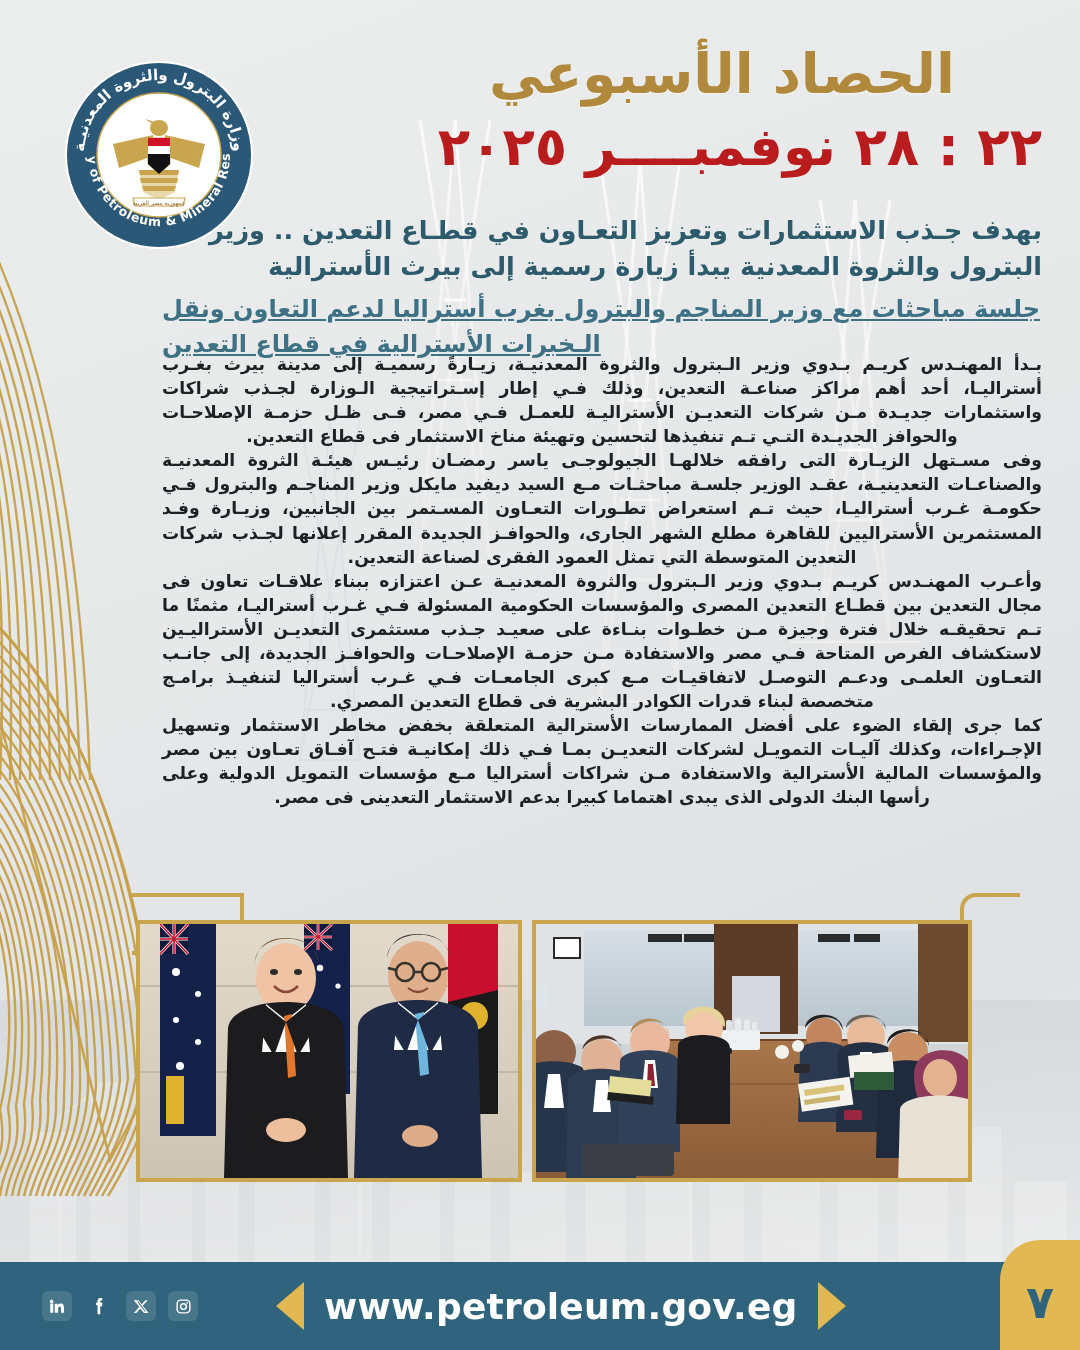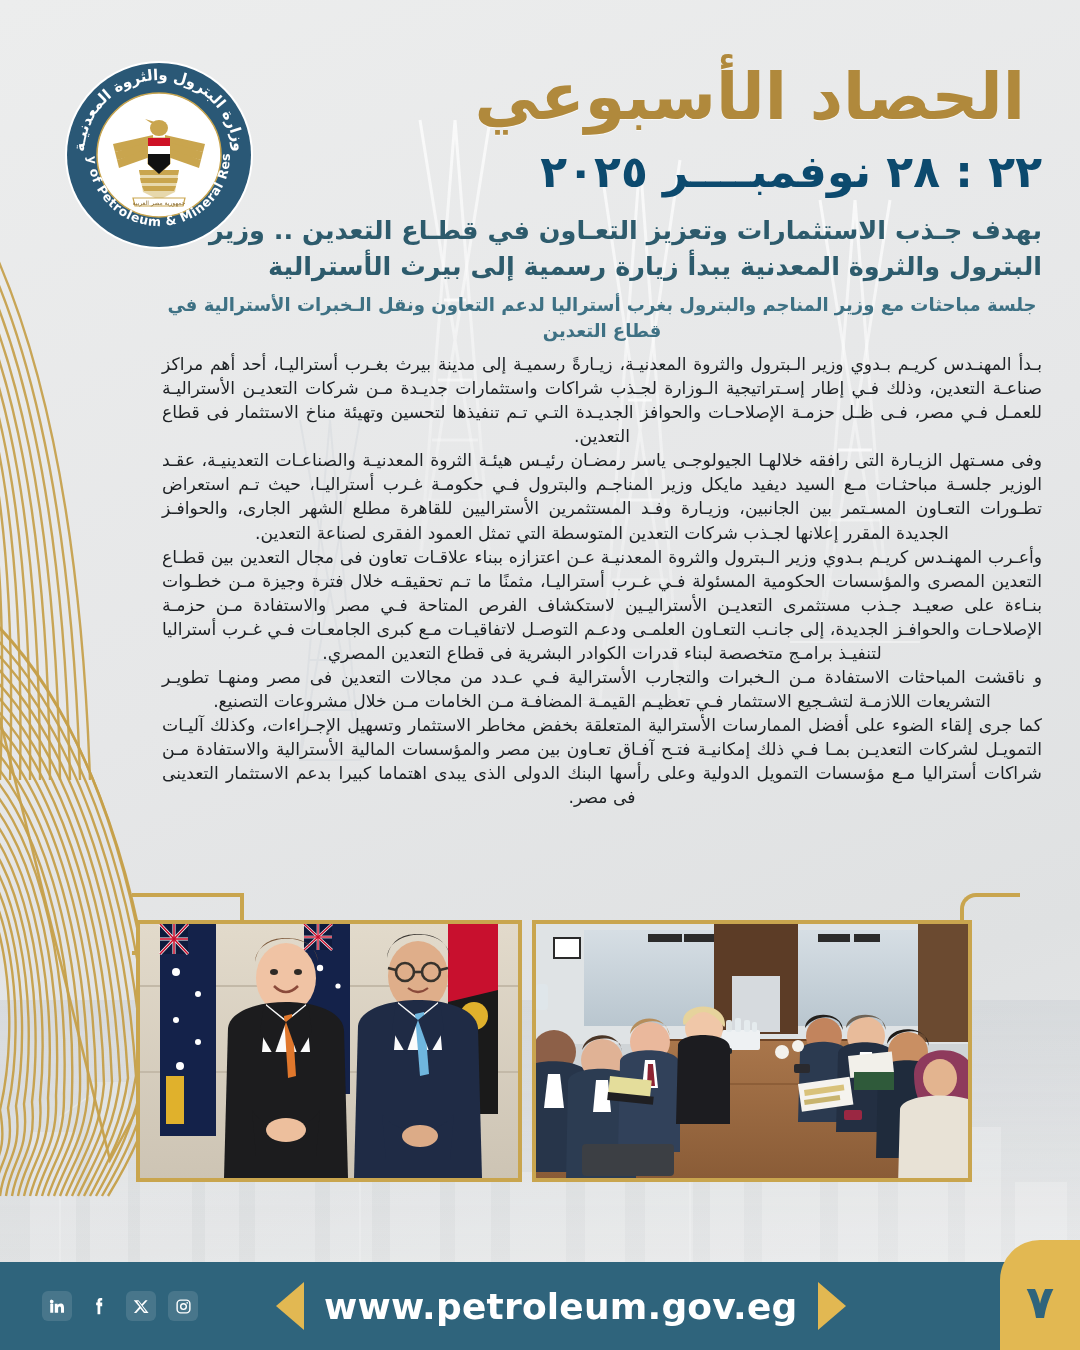--- a/index.html
+++ b/index.html
@@ -25,45 +25,46 @@
   .fan-bottom{position:absolute;left:-10px;top:600px;width:300px;height:640px;overflow:hidden;}
 
   
   .logo{
     position:absolute;left:62px;top:58px;width:194px;height:194px;
   }
   .header-titles{
     position:absolute;right:38px;top:46px;width:640px;text-align:right;
   }
   .kicker{
-    font-size:65px;font-weight:bold;color:#b0893c;letter-spacing:-1px;
-    line-height:1.05;margin:17px;
+    font-size:55px;font-weight:bold;color:#b0893c;letter-spacing:-1px;
+    line-height:1.05;margin:0;
     text-shadow:0 1px 0 rgba(255,255,255,.6);
+    text-align:center;
   }
   .daterange{
-    font-size:44px;font-weight:bold;color:#0c4a6e;margin:14px 0 0 0;line-height:1.1;
+    font-size:53px;font-weight:bold;color:#b91c1c;margin:14px 0 0 0;line-height:1.1;
     letter-spacing:1px;
   }
 
   
   .headline{
     position:absolute;right:38px;top:212px;width:880px;
     font-size:25.5px;font-weight:bold;color:#2d5b6c;line-height:1.42;
     letter-spacing:-.2px;
   }
   .subhead{
-    position:absolute;right:38px;top:292px;width:880px;text-align:center;
-    font-size:18px;font-weight:bold;color:#3e7184;line-height:1.45;
+    position:absolute;right:38px;top:292px;width:880px;text-align:left;
+    font-size:24px;font-weight:bold;color:#3e7184;line-height:1.45;text-decoration:underline;
   }
 
   
   .body-text{
     position:absolute;right:38px;top:352px;width:880px;
     text-align:justify;text-align-last:center;
-    font-size:17.2px;font-weight:normal;color:#1d2124;line-height:1.40;
+    font-size:17.2px;font-weight:bold;color:#1d2124;line-height:1.40;
     direction:rtl;
   }
   .body-text p{margin:0 0 0 0;text-align:justify;text-align-last:center;}
 
   
   .photo-frame-deco{
     position:absolute;left:132px;top:893px;width:112px;height:62px;
     border:4px solid #c9a54e;border-left:none;box-sizing:border-box;
   }
   .photos{position:absolute;left:136px;top:920px;width:836px;height:262px;display:flex;gap:10px;}
@@ -297,21 +298,20 @@
     <div class="daterange">٢٢ : ٢٨ نوفمبــــر ٢٠٢٥</div>
   </div>
 
   <div class="headline">بهدف جـذب الاستثمارات وتعزيز التعـاون في قطـاع التعدين .. وزير البترول والثروة المعدنية يبدأ زيارة رسمية إلى بيرث الأسترالية</div>
   <div class="subhead">جلسة مباحثات مع وزير المناجم والبترول بغرب أستراليا لدعم التعاون ونقل الـخبرات الأسترالية في قطاع التعدين</div>
 
   <div class="body-text">
     <p>بـدأ المهنـدس كريـم بـدوي وزير الـبترول والثروة المعدنيـة، زيـارةً رسميـة إلى مدينة بيرث بغـرب أستراليـا، أحد أهم مراكز صناعـة التعدين، وذلك فـي إطار إسـتراتيجية الـوزارة لجـذب شراكات واستثمارات جديـدة مـن شركات التعديـن الأستراليـة للعمـل فـي مصر، فـى ظـل حزمـة الإصلاحـات والحوافز الجديـدة التـي تـم تنفيذها لتحسين وتهيئة مناخ الاستثمار فى قطاع التعدين.</p>
     <p>وفى مسـتهل الزيـارة التى رافقه خلالهـا الجيولوجـى ياسر رمضـان رئيـس هيئـة الثروة المعدنيـة والصناعـات التعدينيـة، عقـد الوزير جلسـة مباحثـات مـع السيد ديفيد مايكل وزير المناجـم والبترول فـي حكومـة غـرب أستراليـا، حيث تـم استعراض تطـورات التعـاون المسـتمر بين الجانبين، وزيـارة وفـد المستثمرين الأستراليين للقاهرة مطلع الشهر الجارى، والحوافـز الجديدة المقرر إعلانها لجـذب شركات التعدين المتوسطة التي تمثل العمود الفقرى لصناعة التعدين.</p>
     <p>وأعـرب المهنـدس كريـم بـدوي وزير الـبترول والثروة المعدنيـة عـن اعتزازه ببناء علاقـات تعاون فى مجال التعدين بين قطـاع التعدين المصرى والمؤسسات الحكومية المسئولة فـي غـرب أستراليـا، مثمنًا ما تـم تحقيقـه خلال فترة وجيزة مـن خطـوات بنـاءة على صعيـد جـذب مستثمرى التعديـن الأستراليـين لاستكشاف الفرص المتاحة فـي مصر والاستفادة مـن حزمـة الإصلاحـات والحوافـز الجديدة، إلى جانـب التعـاون العلمـى ودعـم التوصـل لاتفاقيـات مـع كبرى الجامعـات فـي غـرب أستراليا لتنفيـذ برامـج متخصصة لبناء قدرات الكوادر البشرية فى قطاع التعدين المصري.</p>
-    <p>و ناقشت المباحثات الاستفادة مـن الـخبرات والتجارب الأسترالية فـي عـدد من مجالات التعدين فى مصر ومنهـا تطويـر التشريعات اللازمـة لتشـجيع الاستثمار فـي تعظيـم القيمـة المضافـة مـن الخامات مـن خلال مشروعات التصنيع.</p>
     <p>كما جرى إلقاء الضوء على أفضل الممارسات الأسترالية المتعلقة بخفض مخاطر الاستثمار وتسهيل الإجـراءات، وكذلك آليـات التمويـل لشركات التعديـن بمـا فـي ذلك إمكانيـة فتـح آفـاق تعـاون بين مصر والمؤسسات المالية الأسترالية والاستفادة مـن شراكات أستراليا مـع مؤسسات التمويل الدولية وعلى رأسها البنك الدولى الذى يبدى اهتماما كبيرا بدعم الاستثمار التعدينى فى مصر.</p>
   </div>
 
   <div class="photo-frame-deco"></div>
   <div class="photo-corner-tr"></div>
 
   <div class="photos">
 
     <div class="photo one">
       <svg viewBox="0 0 432 254" preserveAspectRatio="xMidYMid slice">

